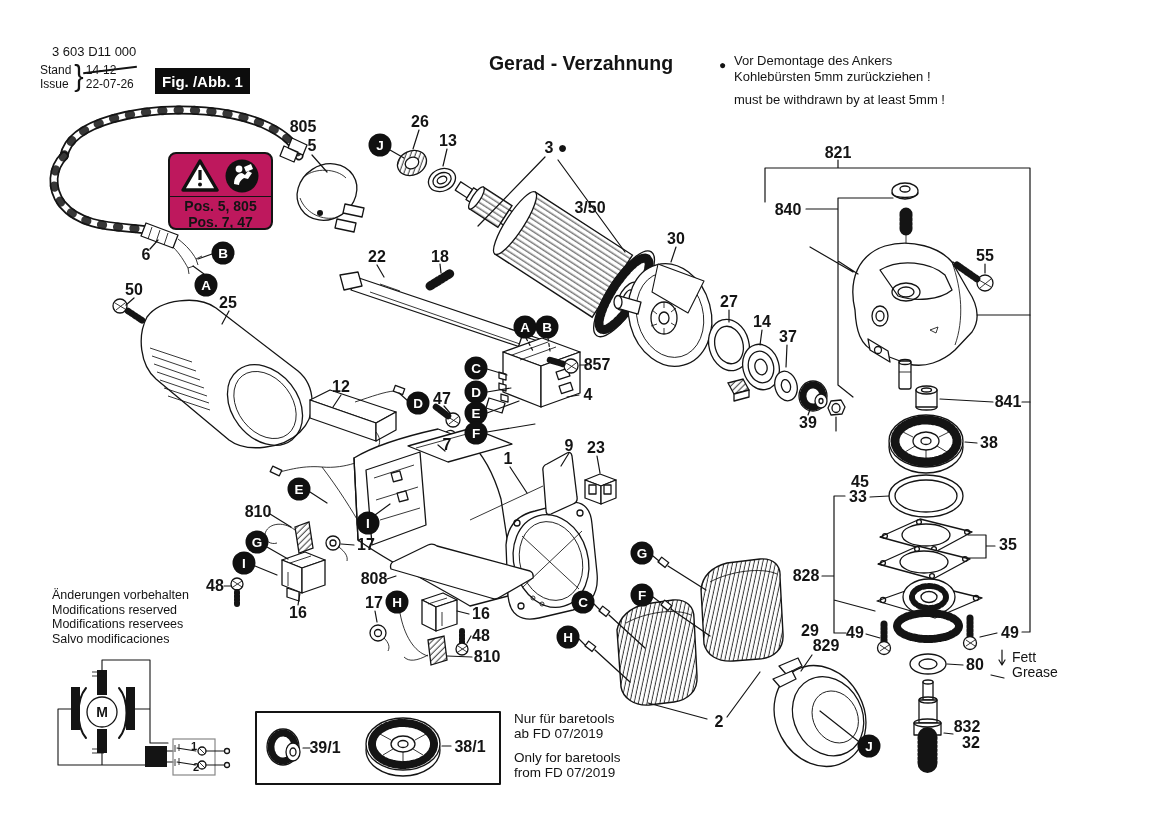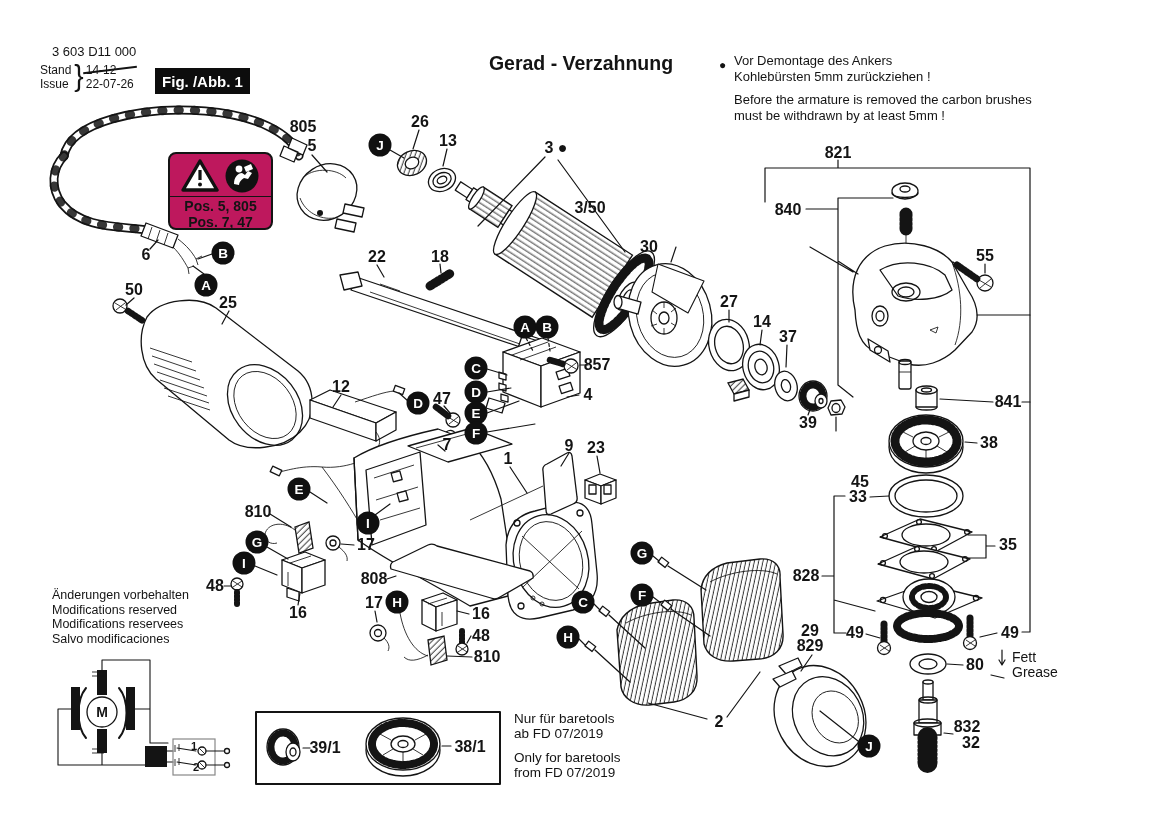--- a/index.html
+++ b/index.html
@@ -488,41 +488,41 @@
       <div class="plabel" style="left: 312px; top: 146px;">5</div>
       <div class="plabel" style="left: 420px; top: 122px;">26</div>
       <div class="plabel" style="left: 448px; top: 141px;">13</div>
       <div class="plabel" style="left: 556px; top: 148px;">3 ●</div>
       <div class="plabel" style="left: 590px; top: 208px;">3/50</div>
       <div class="plabel" style="left: 146px; top: 255px;">6</div>
       <div class="plabel" style="left: 134px; top: 290px;">50</div>
       <div class="plabel" style="left: 228px; top: 303px;">25</div>
       <div class="plabel" style="left: 377px; top: 257px;">22</div>
       <div class="plabel" style="left: 440px; top: 257px;">18</div>
-      <div class="plabel" style="left: 649px; top: 239px; margin-top: 8px;">30</div>
+      <div class="plabel" style="left: 676px; top: 239px;">30</div>
       <div class="plabel" style="left: 729px; top: 302px;">27</div>
       <div class="plabel" style="left: 762px; top: 322px;">14</div>
       <div class="plabel" style="left: 788px; top: 337px;">37</div>
       <div class="plabel" style="left: 808px; top: 423px;">39</div>
       <div class="plabel" style="left: 860px; top: 440px; margin-top: 42px;">45</div>
       <div class="plabel" style="left: 838px; top: 153px;">821</div>
       <div class="plabel" style="left: 788px; top: 210px;">840</div>
       <div class="plabel" style="left: 985px; top: 256px;">55</div>
       <div class="plabel" style="left: 1008px; top: 402px;">841</div>
       <div class="plabel" style="left: 989px; top: 443px; text-align: center;">38</div>
       <div class="plabel" style="left: 858px; top: 497px;">33</div>
       <div class="plabel" style="left: 1008px; top: 545px;">35</div>
       <div class="plabel" style="left: 806px; top: 576px;">828</div>
       <div class="plabel" style="left: 855px; top: 633px;">49</div>
       <div class="plabel" style="left: 1010px; top: 633px;">49</div>
       <div class="plabel" style="left: 975px; top: 665px;">80</div>
       <div class="plabel" style="left: 967px; top: 727px;">832</div>
       <div class="plabel" style="left: 971px; top: 743px;">32</div>
       <div class="plabel" style="left: 810px; top: 631px;">29</div>
-      <div class="plabel" style="left: 810px; top: 646px;">829</div>
+      <div class="plabel" style="left: 810px; top: 646px; padding-left: 32px;">829</div>
       <div class="plabel" style="left: 597px; top: 365px;">857</div>
       <div class="plabel" style="left: 588px; top: 395px;">4</div>
       <div class="plabel" style="left: 341px; top: 387px;">12</div>
       <div class="plabel" style="left: 442px; top: 399px;">47</div>
       <div class="plabel" style="left: 447px; top: 445px;">7</div>
       <div class="plabel" style="left: 569px; top: 446px;">9</div>
       <div class="plabel" style="left: 596px; top: 448px;">23</div>
       <div class="plabel" style="left: 508px; top: 459px;">1</div>
       <div class="plabel" style="left: 258px; top: 512px;">810</div>
       <div class="plabel" style="left: 366px; top: 545px;">17</div>
@@ -577,21 +577,20 @@
 
 <div class="figbox">Fig. /Abb. 1</div>
 
 <div class="title">Gerad - Verzahnung</div>
 
 <div class="notice-bullet">●</div>
 <div class="notice">
   <div>Vor Demontage des Ankers</div>
   <div>Kohlebürsten 5mm zurückziehen !</div>
   <div class="gap"></div>
-  <div>Before the armature is removed the carbon brushes</div>
   <div>must be withdrawn by at least 5mm !</div>
 </div>
 
 <div class="warnbox">
   <div class="warn-icons">
     <svg width="38" height="34" viewBox="0 0 38 34">
       <path d="M19,2 L36,31 L2,31 Z" fill="#fff" stroke="#111" stroke-width="3.4" stroke-linejoin="round"></path>
       <rect x="17.4" y="11" width="3.2" height="10" fill="#111"></rect>
       <circle cx="19" cy="25.5" r="2" fill="#111"></circle>
     </svg>

